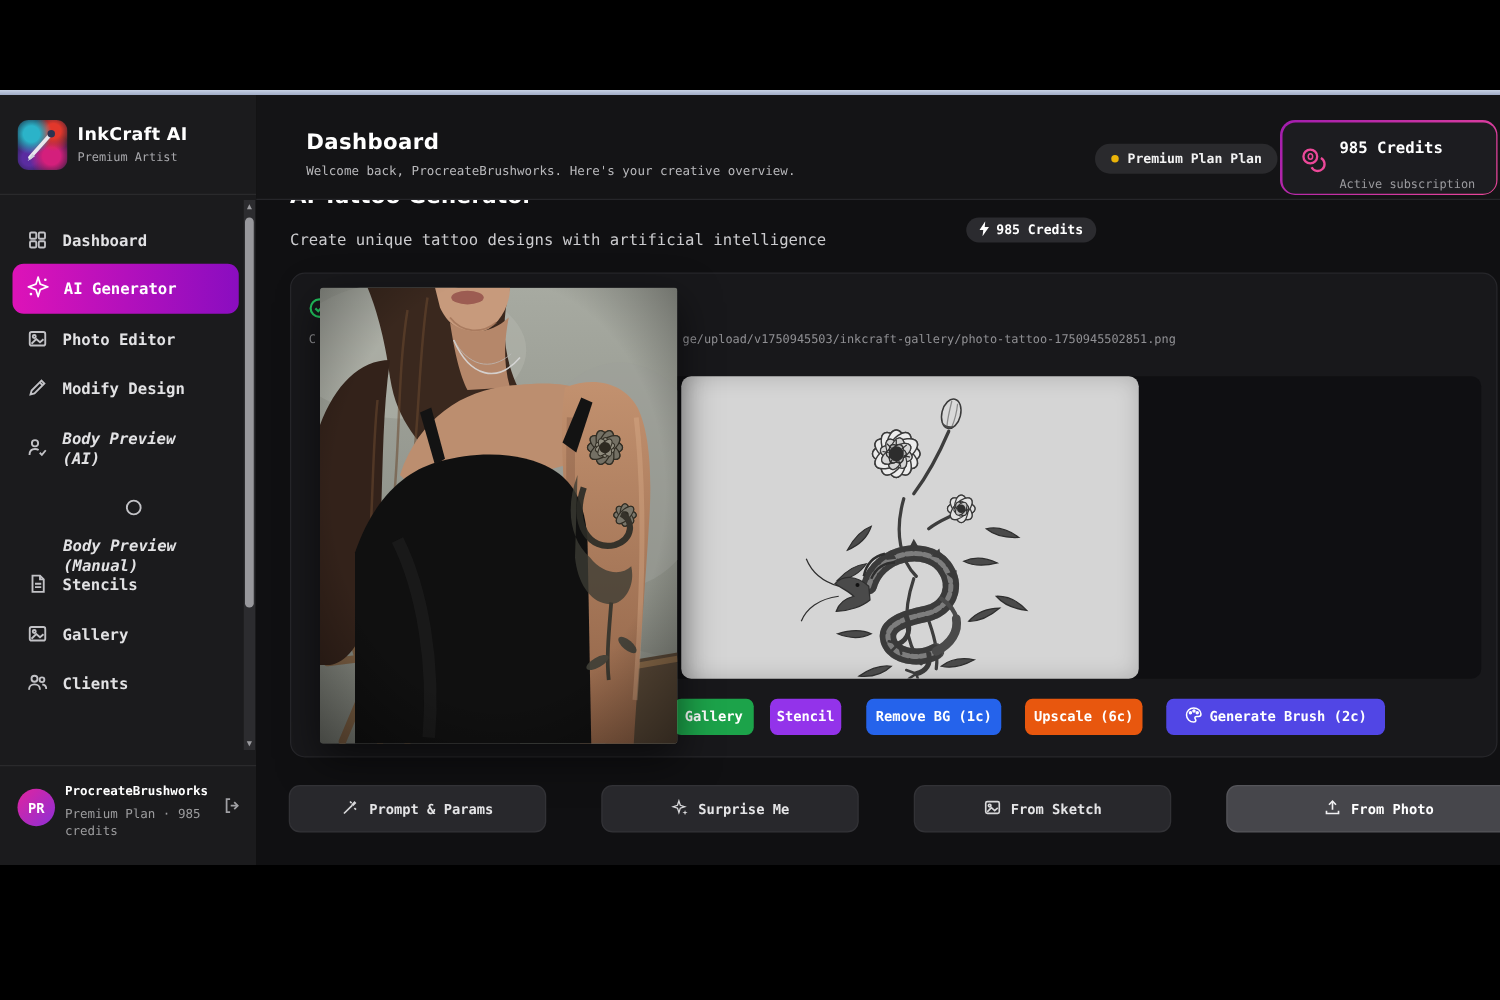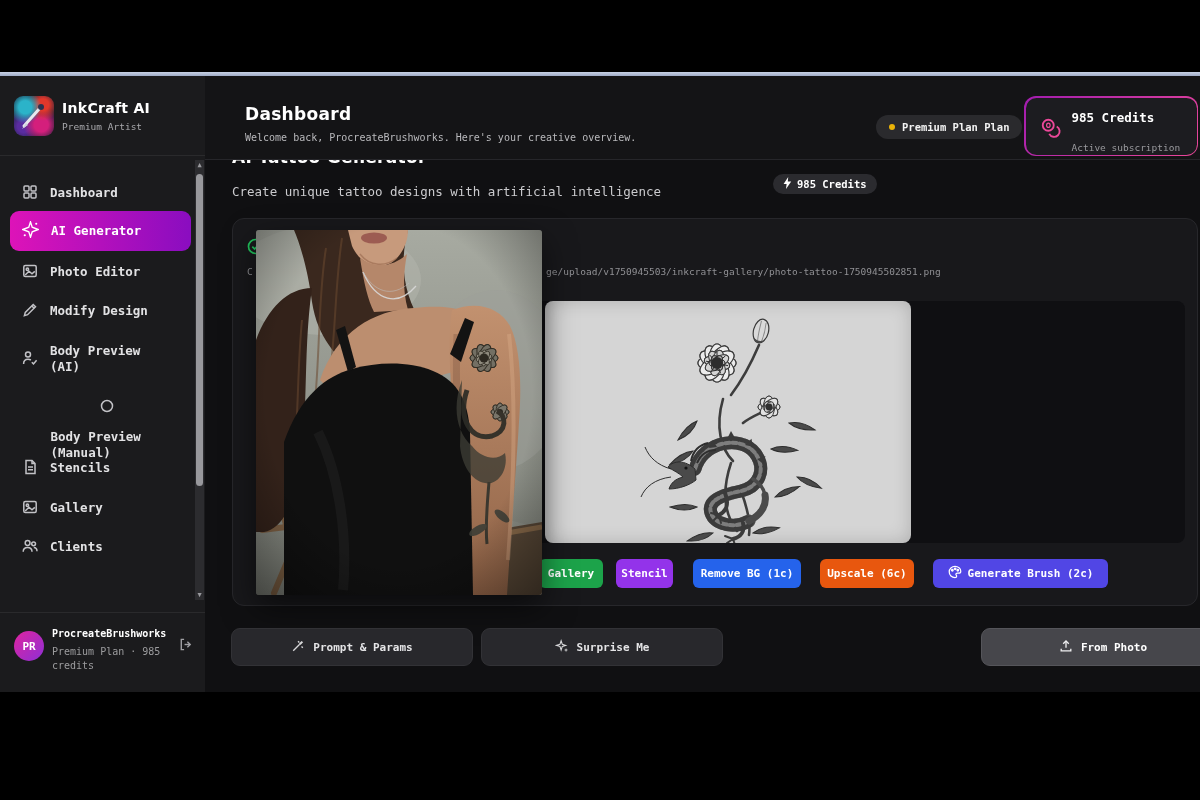--- a/index.html
+++ b/index.html
@@ -22,21 +22,21 @@
       radial-gradient(circle at 24% 76%, #5a2ca0 0 14%, rgba(0,0,0,0) 40%),
       #1a2036; overflow:hidden; }
   #logo-icon svg { position:absolute; left:0; top:0; }
   .app-name { position:absolute; left:62px; top:24px; font-size:14px; font-weight:bold; color:#fff;
               font-family:"DejaVu Sans","Liberation Sans",sans-serif; letter-spacing:.3px; }
   .app-tag  { position:absolute; left:62px; top:45px; font-size:9.5px; color:#a8a8ac; }
 
   .nav-item { position:absolute; left:10px; width:181px; height:30px; border-radius:9px;
               display:flex; align-items:center; gap:12px; padding-left:12px; cursor:pointer;
               color:#e2e2e4; font-size:12.5px; font-weight:bold; }
-  .nav-item.two { height:42px; }
+  .nav-item.two { height:42px;font-style:italic; }
   .nav-item .lbl { line-height:16px; }
   .nav-item svg { flex:0 0 auto; }
   .nav-item.active { background:linear-gradient(90deg,#dd13b8,#8a0dc0); height:40px; color:#fff; }
 
   #scroll-track { position:absolute; right:1px; top:84px; width:9px; height:440px; background:#2c2c2f; }
   #scroll-thumb { position:absolute; left:1px; top:14px; width:7px; height:312px; background:#98989c; border-radius:4px; }
   .scroll-arrow { position:absolute; left:0; width:9px; font-size:7px; color:#9a9a9e; text-align:center; }
 
   #user-panel { position:absolute; left:0; bottom:0; width:205px; height:80px; border-top:1px solid #2a2a2c; }
   #avatar { position:absolute; left:14px; top:18px; width:30px; height:30px; border-radius:50%;
@@ -84,21 +84,21 @@
              font-family:"DejaVu Sans Mono","Liberation Mono",monospace; border:none; }
   #act-gallery { left:306px; width:64px;  background:#1ca34a; }
   #act-stencil { left:383px; width:57px;  background:#9333ea; }
   #act-bg      { left:460px; width:108px; background:#2563eb; }
   #act-upscale { left:587px; width:94px;  background:#e8570e; }
   #act-brush   { left:700px; width:175px; background:#5146e5; }
 
   #photo { position:absolute; left:51px; top:70px; width:286px; height:365px; border-radius:3px; overflow:hidden;
            box-shadow:0 12px 32px rgba(0,0,0,.55); }
 
-  .mode-btn { position:absolute; top:468px; width:242px; height:38px; background:#28282c; border:1px solid #323236;
+  .mode-btn { position:absolute; top:468px; width:206px; height:38px; background:#28282c; border:1px solid #323236;
               border-radius:9px; color:#e4e4e6; font-size:11px; font-weight:bold; display:flex; align-items:center;
               justify-content:center; gap:8px; cursor:pointer;
               font-family:"DejaVu Sans Mono","Liberation Mono",monospace; }
   #mode-photo { background:#46464b; border-color:#55555a; color:#fff; }
 </style>
 </head>
 <body>
 
 <div id="stage">
   <div id="topline"></div>
@@ -531,20 +531,29 @@
           <span>Prompt &amp; Params</span>
         </button>
         <button class="mode-btn" style="left:276px;">
           <span>
             <svg width="14" height="14" viewBox="0 0 16 16">
               <path d="M7 2 L8.3 6 L12.3 7.3 L8.3 8.6 L7 12.6 L5.7 8.6 L1.7 7.3 L5.7 6 Z" fill="none" stroke="#d8d8da" stroke-width="1.2"></path>
               <path d="M12.6 10.2 L13.2 12 L15 12.6 L13.2 13.2 L12.6 15 L12 13.2 L10.2 12.6 L12 12 Z" fill="#d8d8da"></path>
             </svg></span>
           <span>Surprise Me</span>
         </button>
+        <button class="mode-btn" style="left:526px;">
+          <span>
+            <svg width="14" height="14" viewBox="0 0 16 16" fill="none" stroke="#d8d8da" stroke-width="1.5">
+              <rect x="1.8" y="2.6" width="12.4" height="10.8" rx="1.5"></rect>
+                <circle cx="5.4" cy="6.2" r="1.2"></circle>
+              <path d="M3.2 12 L7 8.2 L10 10.8 L12.8 8.4"></path>
+            </svg></span>
+          <span>From Sketch</span>
+        </button>
         <button class="mode-btn" id="mode-photo" style="left:776px;width:244px;">
           <span>
             <svg width="14" height="14" viewBox="0 0 16 16" fill="none" stroke="#f0f0f2" stroke-width="1.5">
               <path d="M8 10 V2.5"></path>
                 <path d="M4.8 5.5 L8 2.3 L11.2 5.5"></path>
                 <path d="M2.5 11 V13.5 H13.5 V11"></path>
             </svg></span>
           <span>From Photo</span>
         </button>
       </div>

